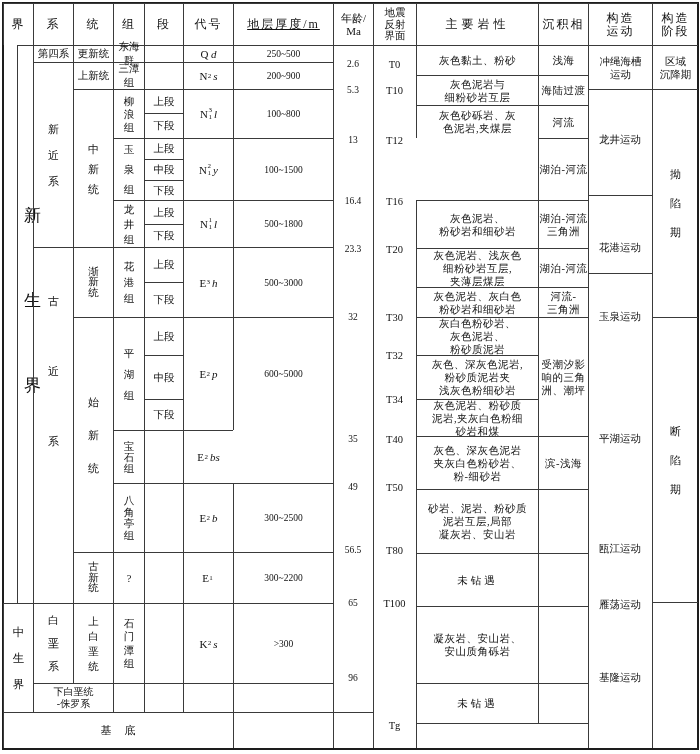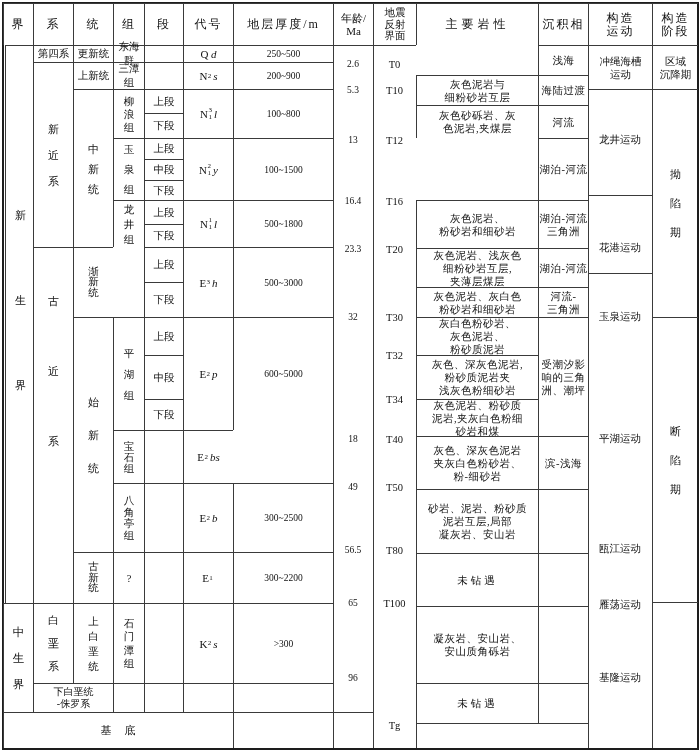--- a/index.html
+++ b/index.html
@@ -26,34 +26,34 @@
 
 <div id="page">
   <div id="frame"></div>
 
   <div class="c f12 hdr" style="left:3px;top:3px;width:30px;height:42px;">界</div>
   <div class="c f12 hdr" style="left:33px;top:3px;width:40px;height:42px;">系</div>
   <div class="c f12 hdr" style="left:73px;top:3px;width:40px;height:42px;">统</div>
   <div class="c f12 hdr" style="left:113px;top:3px;width:31px;height:42px;">组</div>
   <div class="c f12 hdr" style="left:144px;top:3px;width:39px;height:42px;">段</div>
   <div class="c f12 hdr" style="left:183px;top:3px;width:50px;height:42px;">代号</div>
-  <div class="c f12 hdr" style="left:233px;top:3px;width:100px;height:42px;">地层厚度/m</div>
+  <div class="c f12 hdr" style="left:233px;top:3px;width:100px;height:42px;text-decoration:underline;">地层厚度/m</div>
   <div class="c f11" style="left:333px;top:3px;width:40px;height:42px;line-height:13px;">年龄/
 Ma</div>
   <div class="c" style="left:373px;top:3px;width:43px;height:42px;font-size:10.5px;line-height:11.5px;">地震
 反射
 界面</div>
   <div class="c f12 hdr" style="left:416px;top:3px;width:122px;height:42px;letter-spacing:4px;">主要岩性</div>
   <div class="c f12 hdr" style="left:538px;top:3px;width:50px;height:42px;">沉积相</div>
   <div class="c f12 hdr" style="left:588px;top:3px;width:64px;height:42px;">构造
 运动</div>
   <div class="c f12 hdr" style="left:652px;top:3px;width:46px;height:42px;">构造
 阶段</div>
 
-  <div class="c" style="left:5px;top:45px;width:30px;height:558px;padding-bottom:48px;font-size:11px;">
+  <div class="c" style="left:17px;top:45px;width:30px;height:558px;padding-bottom:48px;font-size:17px;">
     <span class="stk" style="line-height:85px;">新生界</span></div>
   <div class="c" style="left:3px;top:603px;width:30px;height:109px;font-size:11.5px;">
     <span class="stk" style="line-height:26px;">中生界</span></div>
 
   <div class="c f10" style="left:33px;top:45px;width:40px;height:17px;">第四系</div>
   <div class="c f11" style="left:33px;top:62px;width:40px;height:185px;">
     <span class="stk" style="line-height:26px;">新近系</span></div>
   <div class="c f11" style="left:33px;top:247px;width:40px;height:356px;padding-bottom:110px;">
     <span class="stk" style="line-height:70px;">古近系</span></div>
   <div class="c f11" style="left:33px;top:603px;width:40px;height:80px;">
@@ -75,20 +75,22 @@
     <span class="stk" style="line-height:15px;">上白垩统</span></div>
 
   <div class="c f10" style="left:113px;top:45px;width:31px;height:17px;letter-spacing:0;">东海群</div>
   <div class="c f10" style="left:113px;top:62px;width:31px;height:27px;letter-spacing:0;">三潭组</div>
   <div class="c f10" style="left:113px;top:89px;width:31px;height:49px;">
     <span class="stk" style="line-height:13px;">柳浪组</span></div>
   <div class="c f10" style="left:113px;top:138px;width:31px;height:62px;">
     <span class="stk" style="line-height:20px;">玉泉组</span></div>
   <div class="c f10" style="left:113px;top:200px;width:31px;height:47px;">
     <span class="stk" style="line-height:15px;">龙井组</span></div>
+  <div class="c f10" style="left:113px;top:247px;width:31px;height:70px;">
+    <span class="stk" style="line-height:16px;">花港组</span></div>
   <div class="c f10" style="left:113px;top:317px;width:31px;height:113px;">
     <span class="stk" style="line-height:21px;">平湖组</span></div>
   <div class="c f10" style="left:113px;top:430px;width:31px;height:53px;">
     <span class="stk" style="line-height:11px;">宝石组</span></div>
   <div class="c f10" style="left:113px;top:483px;width:31px;height:69px;">
     <span class="stk" style="line-height:11.5px;">八角亭组</span></div>
   <div class="c f10" style="left:113px;top:552px;width:31px;height:51px;">?</div>
   <div class="c f10" style="left:113px;top:603px;width:31px;height:80px;">
     <span class="stk" style="line-height:13.5px;">石门潭组</span></div>
   <div class="c" style="left:113px;top:683px;width:31px;height:29px;"></div>
@@ -140,41 +142,42 @@
   <div class="c" style="left:233px;top:712px;width:100px;height:36px;"></div>
 
   <div class="c" style="left:333px;top:45px;width:40px;height:667px;"></div>
   <div class="c" style="left:333px;top:712px;width:40px;height:36px;"></div>
   <div class="fl f9" style="left:334px;top:55px;width:38px;height:18px;">2.6</div>
   <div class="fl f9" style="left:334px;top:81px;width:38px;height:18px;">5.3</div>
   <div class="fl f9" style="left:334px;top:131px;width:38px;height:18px;">13</div>
   <div class="fl f9" style="left:334px;top:192px;width:38px;height:18px;">16.4</div>
   <div class="fl f9" style="left:334px;top:240px;width:38px;height:18px;">23.3</div>
   <div class="fl f9" style="left:334px;top:308px;width:38px;height:18px;">32</div>
-  <div class="fl f9" style="left:334px;top:430px;width:38px;height:18px;">18</div>
+  <div class="fl f9" style="left:334px;top:430px;width:38px;height:18px;">35</div>
   <div class="fl f9" style="left:334px;top:478px;width:38px;height:18px;">49</div>
   <div class="fl f9" style="left:334px;top:541px;width:38px;height:18px;">56.5</div>
   <div class="fl f9" style="left:334px;top:594px;width:38px;height:18px;">65</div>
   <div class="fl f9" style="left:334px;top:669px;width:38px;height:18px;">96</div>
 
   <div class="c" style="left:373px;top:45px;width:43px;height:703px;"></div>
   <div class="fl f10" style="left:374px;top:55px;width:41px;height:18px;">T0</div>
   <div class="fl f10" style="left:374px;top:81px;width:41px;height:18px;">T10</div>
   <div class="fl f10" style="left:374px;top:131px;width:41px;height:18px;">T12</div>
   <div class="fl f10" style="left:374px;top:192px;width:41px;height:18px;">T16</div>
   <div class="fl f10" style="left:374px;top:240px;width:41px;height:18px;">T20</div>
   <div class="fl f10" style="left:374px;top:308px;width:41px;height:18px;text-align:right;">T30</div>
   <div class="fl f10" style="left:374px;top:346px;width:41px;height:18px;">T32</div>
   <div class="fl f10" style="left:374px;top:390px;width:41px;height:18px;">T34</div>
   <div class="fl f10" style="left:374px;top:430px;width:41px;height:18px;">T40</div>
   <div class="fl f10" style="left:374px;top:478px;width:41px;height:18px;">T50</div>
   <div class="fl f10" style="left:374px;top:541px;width:41px;height:18px;">T80</div>
   <div class="fl f10" style="left:374px;top:594px;width:41px;height:18px;">T100</div>
   <div class="fl f10" style="left:374px;top:716px;width:41px;height:18px;">Tg</div>
 
+  <div class="c lith" style="left:416px;top:45px;width:122px;height:30px;">灰色黏土、粉砂</div>
   <div class="c lith" style="left:416px;top:75px;width:122px;height:30px;">灰色泥岩与
 细粉砂岩互层</div>
   <div class="c lith" style="left:416px;top:105px;width:122px;height:33px;">灰色砂砾岩、灰
 色泥岩,夹煤层</div>
   <div class="c lith" style="left:416px;top:200px;width:122px;height:48px;">灰色泥岩、
 粉砂岩和细砂岩</div>
   <div class="c lith" style="left:416px;top:248px;width:122px;height:39px;">灰色泥岩、浅灰色
 细粉砂岩互层,
 夹薄层煤层</div>
   <div class="c lith" style="left:416px;top:287px;width:122px;height:30px;">灰色泥岩、灰白色

